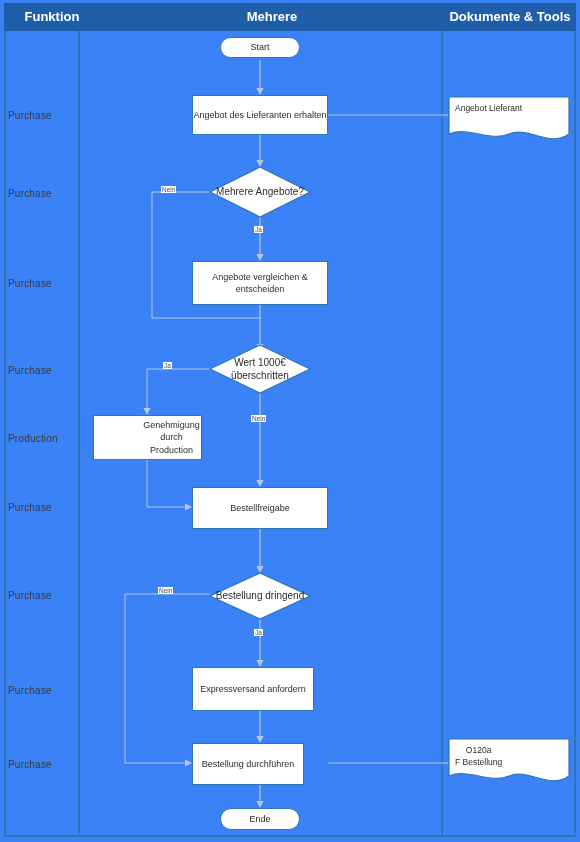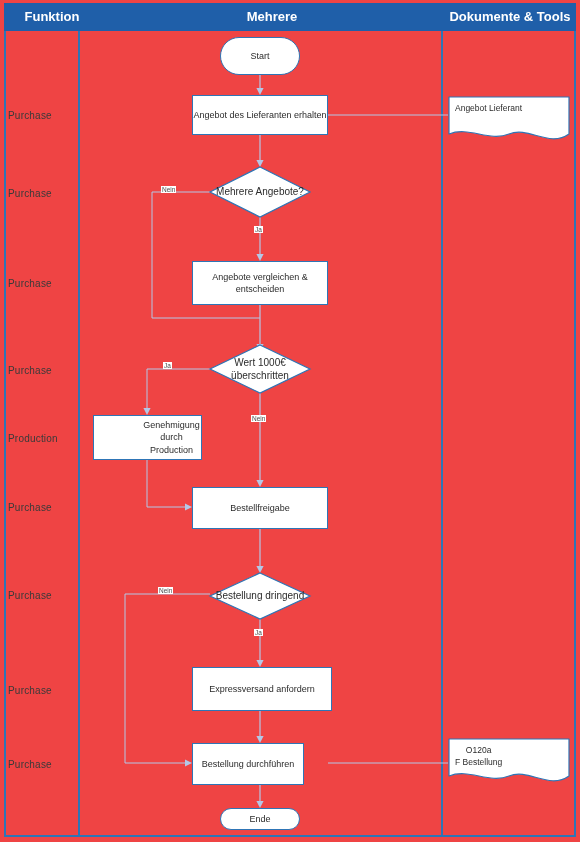--- a/index.html
+++ b/index.html
@@ -7,21 +7,21 @@
     padding: 0;
     background: #ffffff;
   }
   body {
     font-family: "Liberation Sans", sans-serif;
   }
   #page {
     position: relative;
     width: 580px;
     height: 842px;
-    background: #ef4444;
+    background: #3b82f6;
     overflow: hidden;
   }
 
   
   .header-band {
     position: absolute;
     left: 4px;
     top: 3px;
     width: 572px;
     height: 28px;
@@ -197,21 +197,21 @@
 
     <path class="conn" d="M260,711 L260,737"></path>
     <polygon class="conn-head" points="260,743 256.4,736 263.6,736"></polygon>
 
     <path class="conn-plain" d="M328,763 L448,763"></path>
 
     <path class="conn" d="M260,785 L260,802"></path>
     <polygon class="conn-head" points="260,808 256.4,801 263.6,801"></polygon>
   </svg>
 
-  <div class="node terminator" style="left:220px; top:37px; width:80px; height:38px;">
+  <div class="node terminator" style="left:220px; top:37px; width:80px; height:21px;">
     <span>Start</span>
   </div>
 
   <div class="node process" style="left:192px; top:95px; width:136px; height:40px;">
     <span>Angebot des Lieferanten erhalten</span>
   </div>
 
   <div class="diamond-wrap" style="left:210px; top:167px; width:100px; height:50px;">
     <svg width="100" height="50" viewBox="0 0 100 50" xmlns="http://www.w3.org/2000/svg">
       <polygon points="50,0 100,25 50,50 0,25" fill="#ffffff" stroke="#2E75B6" stroke-width="1.2"></polygon>
@@ -238,21 +238,21 @@
     <span>Bestellfreigabe</span>
   </div>
 
   <div class="diamond-wrap" style="left:210px; top:573px; width:100px; height:46px;">
     <svg width="100" height="46" viewBox="0 0 100 46" xmlns="http://www.w3.org/2000/svg">
       <polygon points="50,0 100,23 50,46 0,23" fill="#ffffff" stroke="#2E75B6" stroke-width="1.2"></polygon>
     </svg>
     <div class="diamond-text">Bestellung dringend</div>
   </div>
 
-  <div class="node process" style="left:192px; top:667px; width:140px; height:44px;">
+  <div class="node process" style="left:192px; top:667px; width:122px; height:44px;">
     <span>Expressversand anfordern</span>
   </div>
 
   <div class="node process" style="left:192px; top:743px; width:112px; height:42px;">
     <span>Bestellung durchführen</span>
   </div>
 
   <div class="node terminator" style="left:220px; top:808px; width:80px; height:22px;">
     <span>Ende</span>
   </div>

